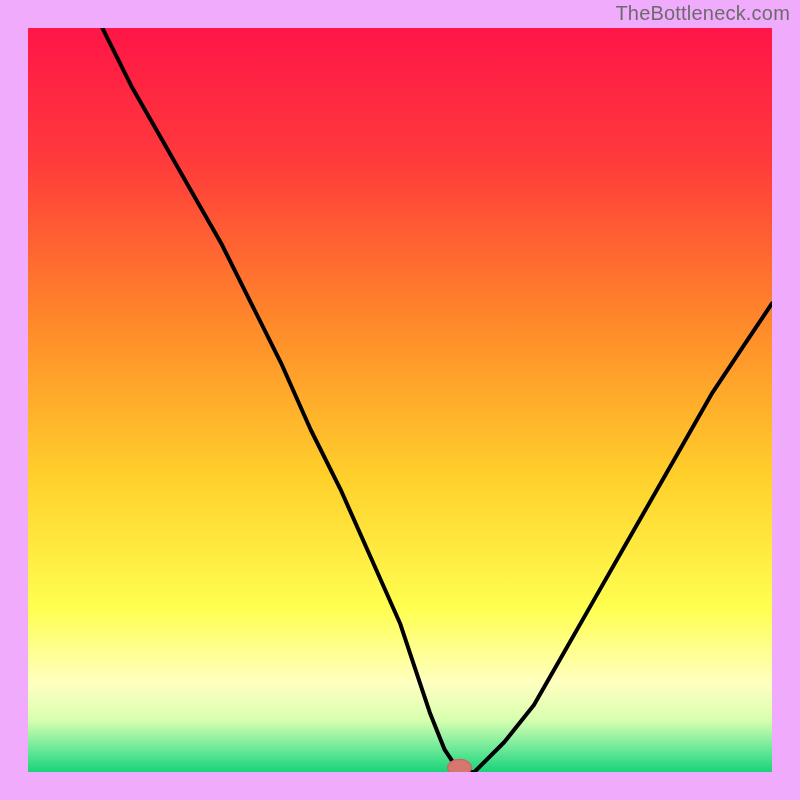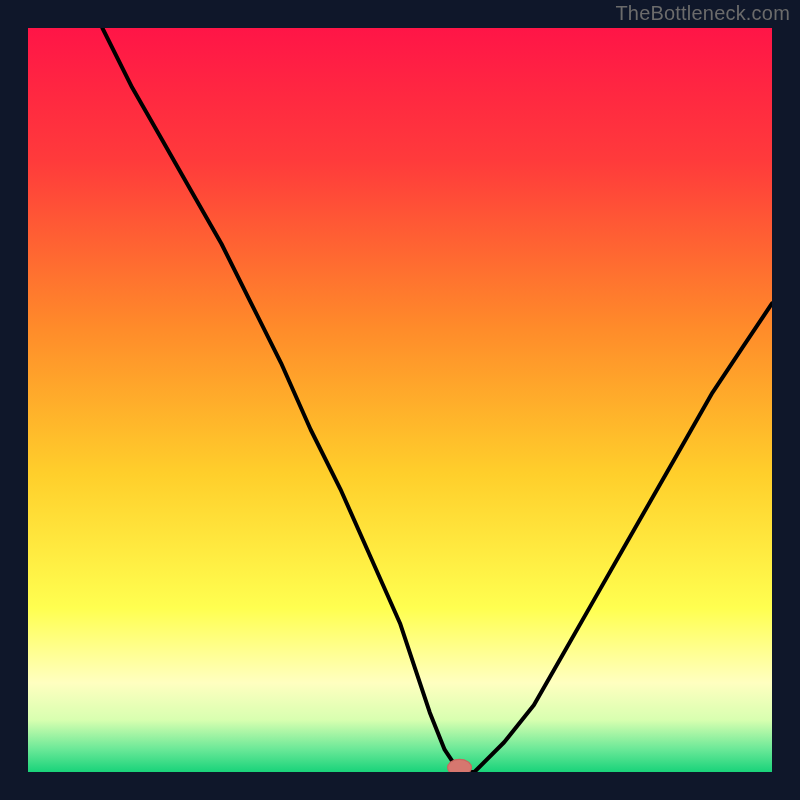--- a/index.html
+++ b/index.html
@@ -8,21 +8,21 @@
     width: 800px;
     height: 800px;
     background: #000;
     font-family: Arial, Helvetica, sans-serif;
     overflow: hidden;
   }
   .frame {
     position: relative;
     width: 800px;
     height: 800px;
-    background: #0f172a;
+    background: #f0abfc;
   }
   .attribution {
     position: absolute;
     top: 2px;
     right: 10px;
     color: #6b6b6b;
     font-size: 20px;
     font-weight: 500;
     letter-spacing: 0.2px;
     z-index: 5;

